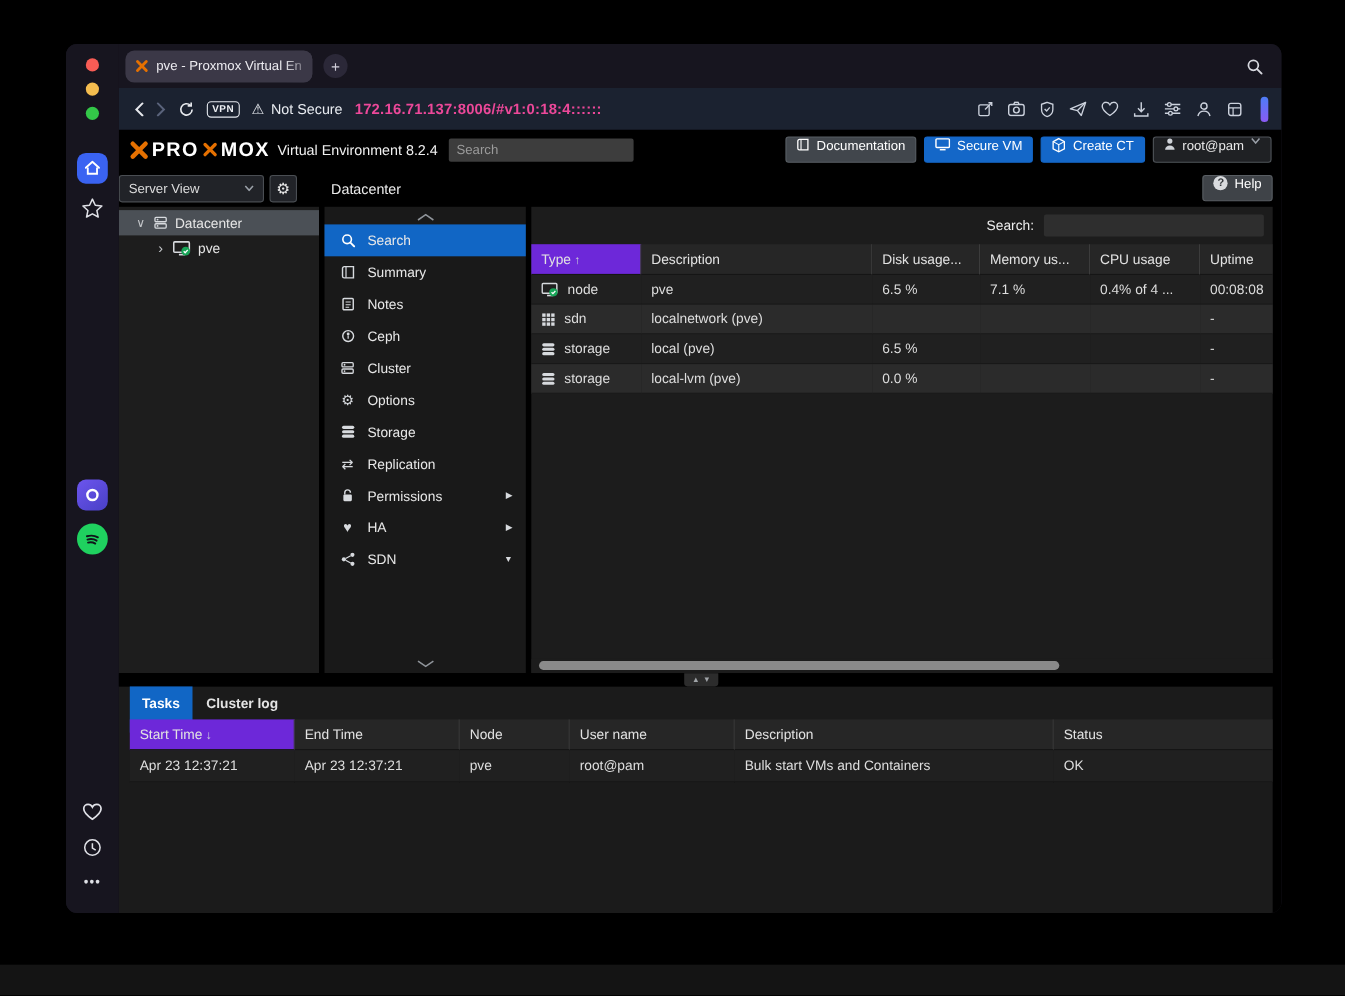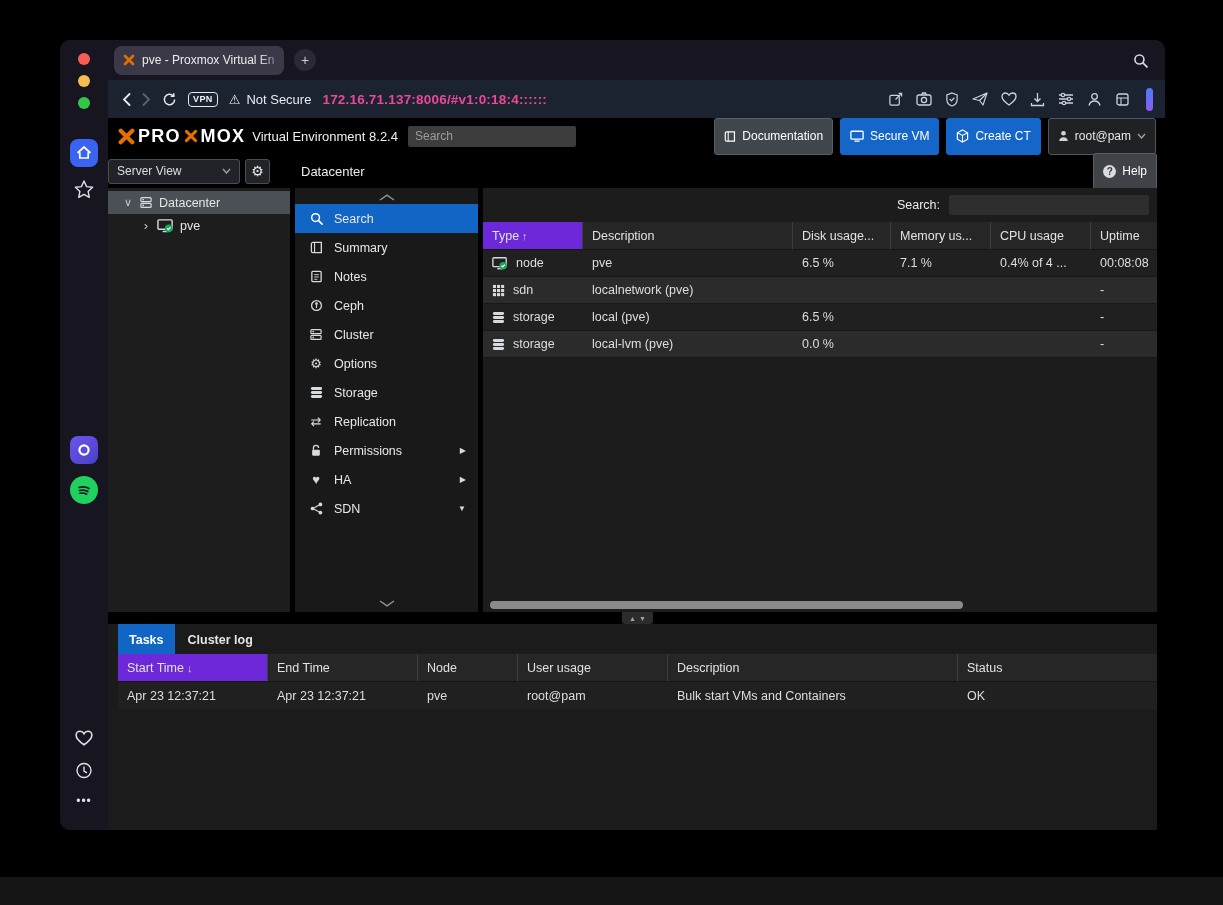--- a/index.html
+++ b/index.html
@@ -52,21 +52,21 @@
 
   
   .pve { flex:1; display:flex; flex-direction:column; background:#000; padding-right:8px; min-height:0; }
   .pve-header { height:36px; flex:0 0 36px; display:flex; align-items:center; padding-left:10px; }
   .logo { display:flex; align-items:center; gap:3px; }
   .logo-text { font-size:18px; font-weight:bold; color:#fff; letter-spacing:1.2px; }
   .subtitle { margin-left:7px; font-size:13px; color:#f0f0f0; }
   .hsearch { margin-left:10px; width:168px; height:21px; background:#3d3d3d; border:0; border-radius:2px;
              color:#cfcfcf; font-size:12px; padding:0 7px; outline:none; }
   .hsearch::placeholder { color:#9b9b9b; }
-  .btn { display:inline-flex; align-items:center; gap:6px; height:37px; padding:0 9px;
+  .btn { display:inline-flex; align-items:flex-start; gap:6px; height:24px; padding:0 9px;
          border-radius:3px; font-size:12px; color:#fff; }
   .btn-doc { margin-left:auto; background:#41464c; border:1px solid #585e64; }
   .btn-vm, .btn-ct { margin-left:7px; background:#1467c8; border:1px solid #1467c8; }
   .btn-user { margin-left:7px; margin-right:1px; background:#1f2124; border:1px solid #50555a; color:#e8e8e8; }
 
   .pve-toolbar { height:34px; flex:0 0 34px; display:flex; align-items:center; padding-left:0; }
   .view-select { width:132px; height:25px; background:#212328; border:1px solid #4a4e53; border-radius:3px;
                  display:flex; align-items:center; padding:0 8px; color:#dcdcdc; font-size:12px; }
   .view-select .vcaret { margin-left:auto; }
   .gear-btn { width:25px; height:25px; margin-left:5px; border:1px solid #4a4e53; border-radius:3px;
@@ -664,21 +664,21 @@
                 <col style="width:290px">
                 <col>
               </colgroup>
             <thead>
               <tr>
                 <th class="sorted">
                   <span>Start Time</span><span class="sort-arrow">↓</span>
                 </th>
                 <th>End Time</th>
                 <th>Node</th>
-                <th>User usage</th>
+                <th>User name</th>
                 <th>Description</th>
                 <th>Status</th>
               </tr>
             </thead>
             <tbody>
               <tr>
                 <td>Apr 23 12:37:21</td>
                 <td>Apr 23 12:37:21</td>
                 <td>pve</td>
                 <td>root@pam</td>

